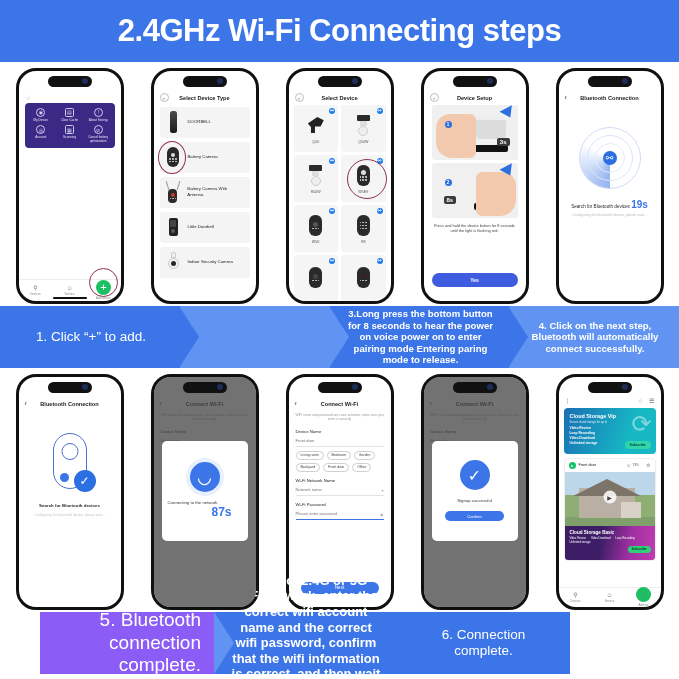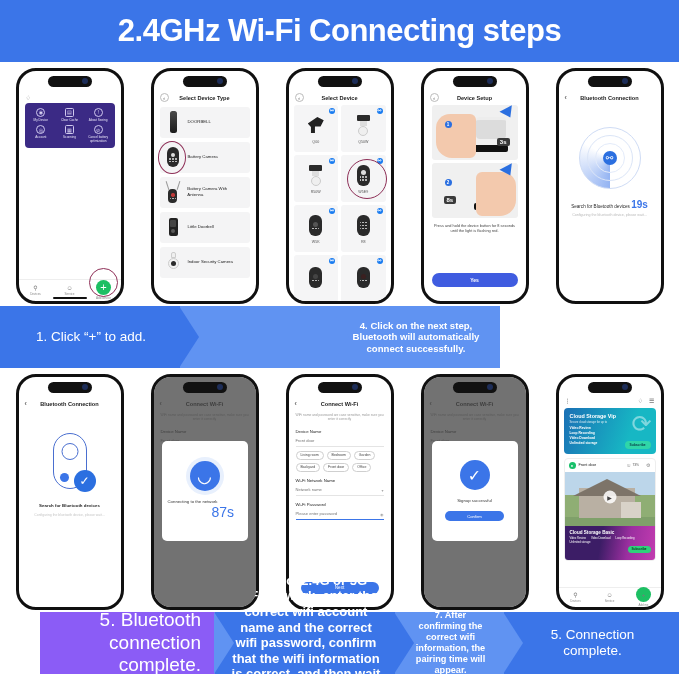--- a/index.html
+++ b/index.html
@@ -221,21 +221,21 @@
     position:absolute;left:8px;right:8px;top:64px;background:#fff;border-radius:5px;z-index:6;
     display:flex;flex-direction:column;align-items:center;justify-content:center;padding:12px 6px;gap:8px;
     min-height:100px;
   }
   .wifi-circle{
     width:30px;height:30px;border-radius:50%;background:#3b75e8;color:#fff;
     display:flex;align-items:center;justify-content:center;font-size:17px;
     box-shadow:0 0 0 4px #e8f0fd;
   }
   .modal-txt{font-size:4.3px;color:#333;}
-  .modal-txt .sec{color:#3b75e8;font-size:14px;font-weight:400;margin-left:44px;}
+  .modal-txt .sec{color:#3b75e8;font-size:12px;font-weight:700;margin-left:44px;}
   .ok-circle{width:30px;height:30px;border-radius:50%;background:#3b75e8;color:#fff;
     display:flex;align-items:center;justify-content:center;font-size:16px;}
   .modal-btn{width:80%;height:10px;border-radius:6px;background:#3b75e8;color:#fff;
     font-size:4.2px;display:flex;align-items:center;justify-content:center;}
 
   
   .dash-top{display:flex;align-items:center;justify-content:space-between;padding:2px 6px 0 6px;font-size:6px;color:#333;}
   .vip-card{
     margin:4px 5px 0 5px;height:46px;border-radius:4px;position:relative;overflow:hidden;
     background:linear-gradient(110deg,#1a6fb5,#17b7c4 70%);
@@ -625,20 +625,28 @@
         </svg>
     </span>
   </div>
   <div class="cap c2">
     <span class="arrowhead">
       <svg viewBox="0 0 20 62" preserveAspectRatio="none">
           <polygon points="0,0 20,31 0,62" fill="#6093f2"></polygon>
         </svg>
     </span>
   </div>
+  <div class="cap c3">
+    <span class="cap-txt">3.Long press the bottom button for 8 seconds to hear the power on voice power on to enter pairing mode Entering paring mode to release.</span>
+    <span class="arrowhead">
+      <svg viewBox="0 0 20 62" preserveAspectRatio="none">
+          <polygon points="0,0 20,31 0,62" fill="#3b75e8"></polygon>
+        </svg>
+    </span>
+  </div>
   <div class="cap c4">
     <span class="cap-txt">4. Click on the next step, Bluetooth will automatically connect successfully.</span>
   </div>
 </div>
 
 <div class="phone-row">
 
   <div class="phone-cell">
     <div class="phone">
       <div class="notch"></div>
@@ -822,24 +830,16 @@
     </span>
   </div>
   <div class="cap c2">
     <span class="cap-txt">6. Select 2.4G or 5G WiFi network, enter the correct wifi account name and the correct wifi password, confirm that the wifi information is correct, and then wait for the connection to succeed.</span>
     <span class="arrowhead">
       <svg viewBox="0 0 20 62" preserveAspectRatio="none">
           <polygon points="0,0 20,31 0,62" fill="#3b75e8"></polygon>
         </svg>
     </span>
   </div>
-  <div class="cap c3">
-    <span class="cap-txt">7. After confirming the correct wifi information, the pairing time will appear.</span>
-    <span class="arrowhead">
-      <svg viewBox="0 0 20 62" preserveAspectRatio="none">
-          <polygon points="0,0 20,31 0,62" fill="#6093f2"></polygon>
-        </svg>
-    </span>
-  </div>
   <div class="cap c4">
-    <span class="cap-txt">5. Connection complete.</span>
+    <span class="cap-txt">6. Connection complete.</span>
   </div>
 </div>
 
 </body></html>

